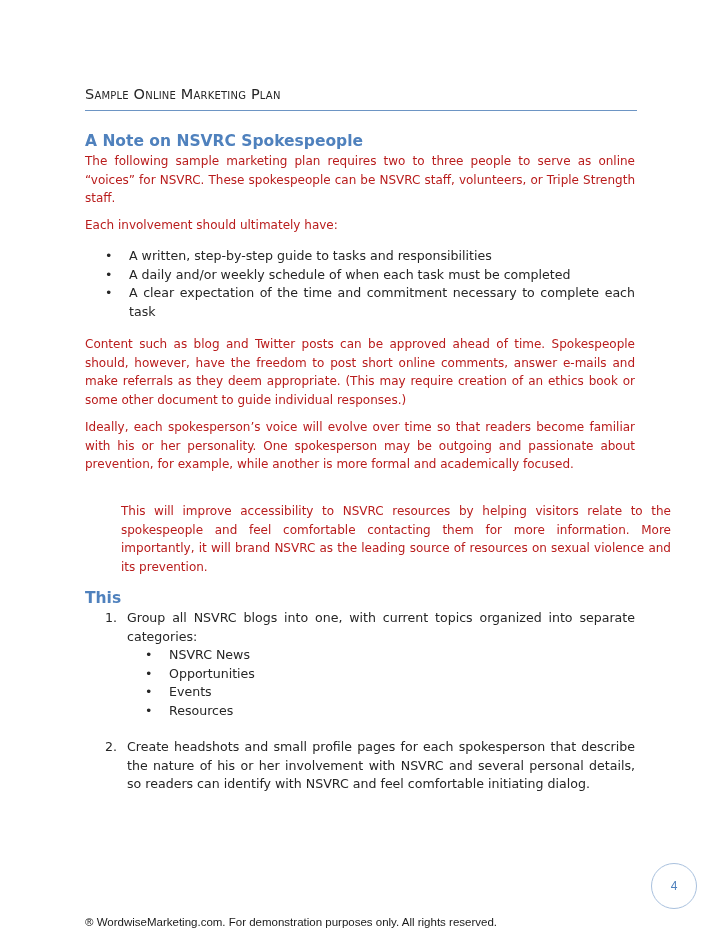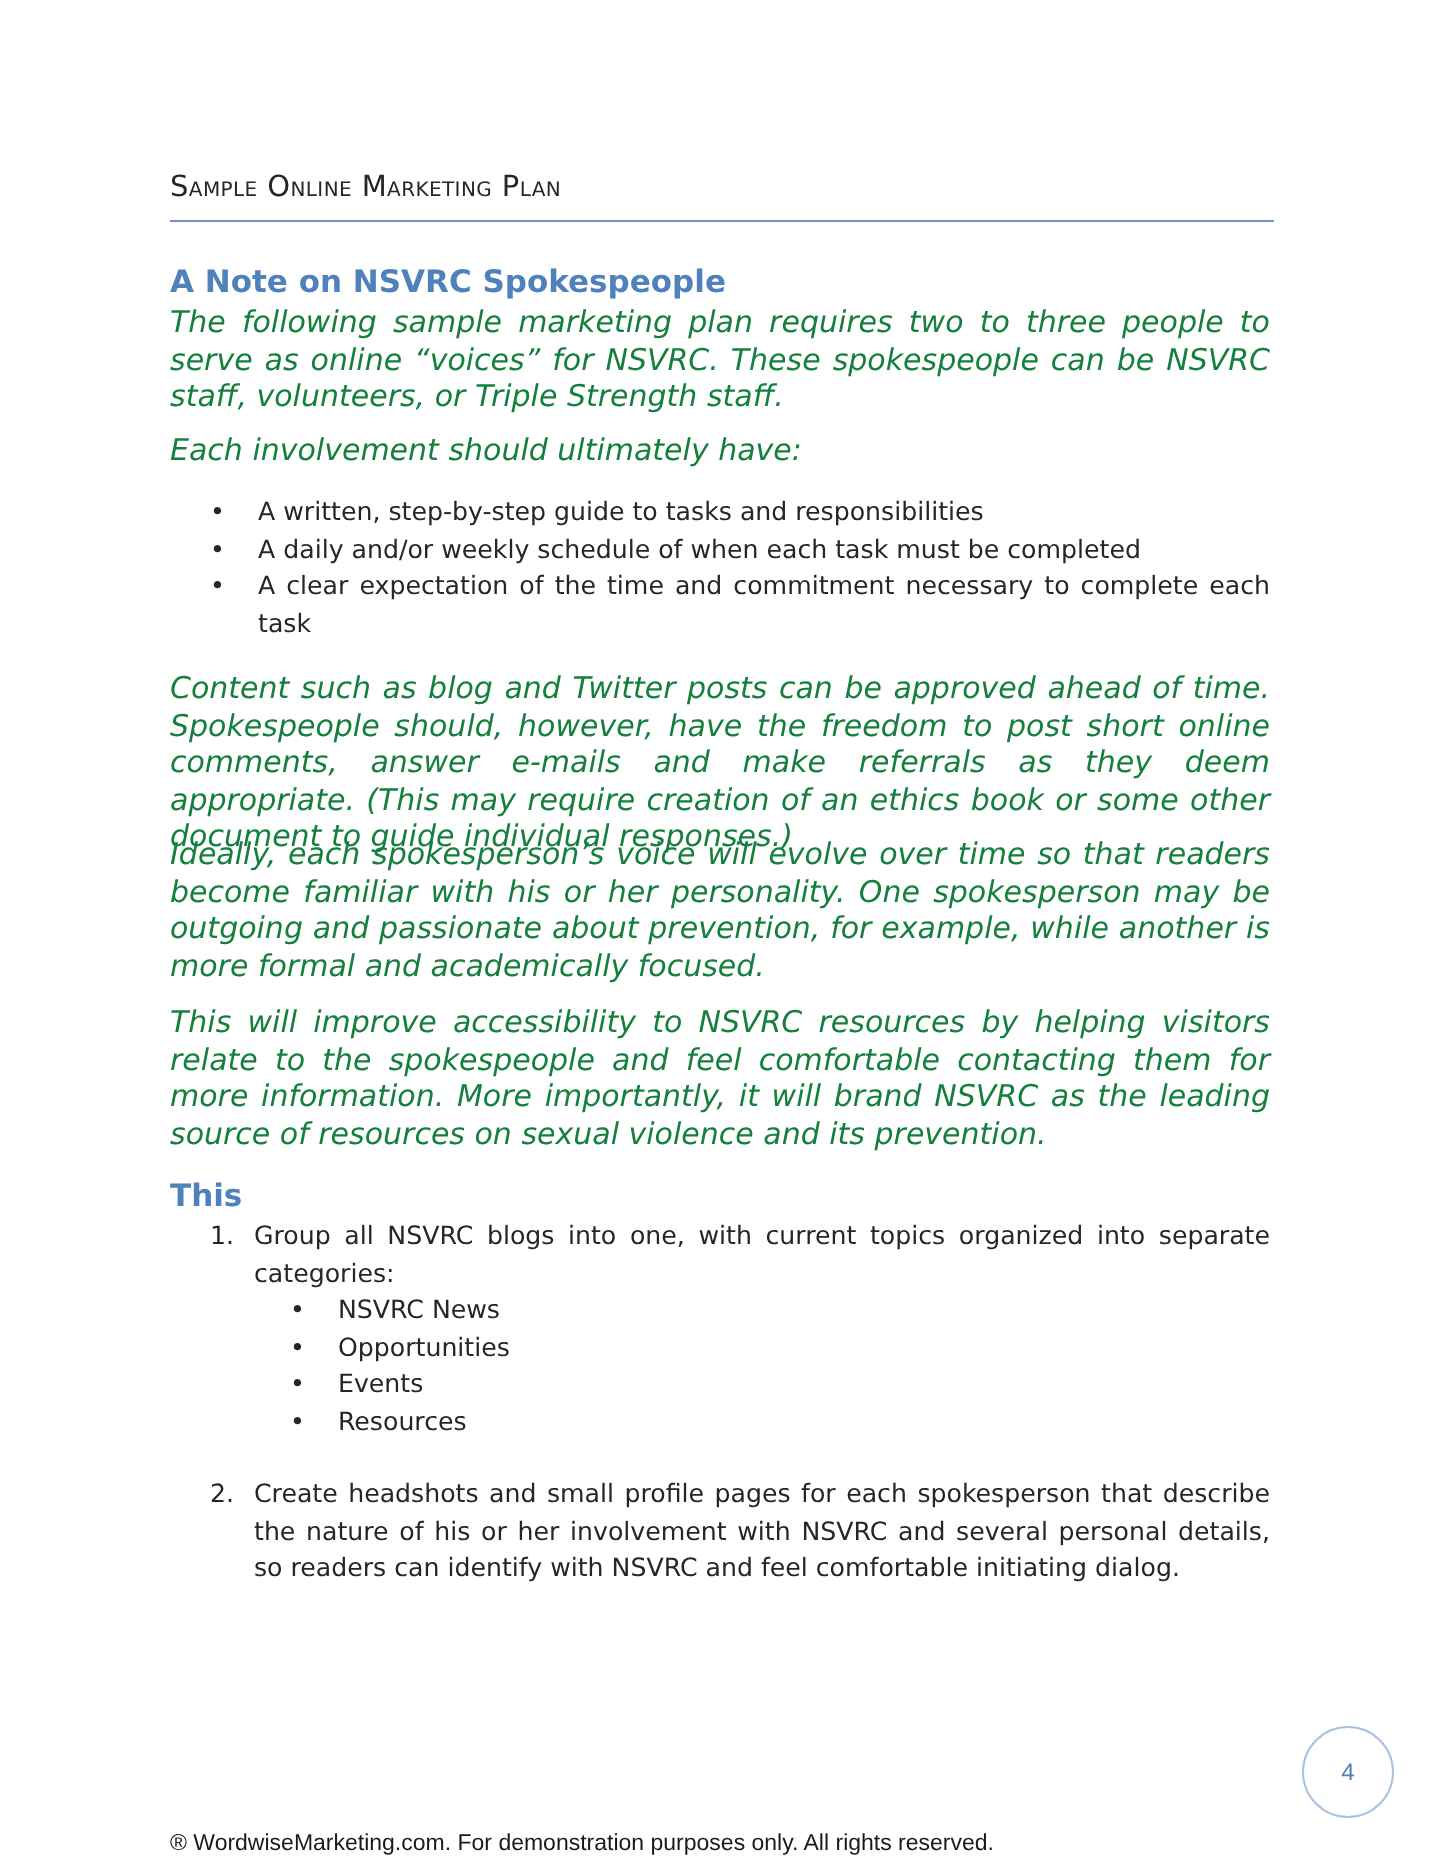--- a/index.html
+++ b/index.html
@@ -2,21 +2,21 @@
 <html><head>
 <meta charset="utf-8">
 <style>
   html, body { margin:0; padding:0; background:#ffffff; }
   body { width:720px; height:932px; position:relative; overflow:hidden;
          font-family:"DejaVu Sans", sans-serif; color:#262626; }
   .page { position:absolute; left:0; top:0; width:612px; height:932px; }
   .header-title { position:absolute; left:85px; top:86px; font-size:14.5px; letter-spacing:0.2px; color:#262626; font-variant:small-caps; }
   .header-rule { position:absolute; left:85px; top:110px; width:552px; height:0; border-top:1.5px solid #6d95c4; }
   .h-section { position:absolute; left:85px; font-weight:bold; font-size:15.5px; color:#4f81bd; }
-  .para { position:absolute; left:85px; width:550px; font-size:15px; line-height:18.5px; text-align:justify; color:#15803d;font-style:italic; }
+  .para { position:absolute; left:85px; width:550px; font-size:12px; line-height:18.5px; text-align:justify; color:#b91c1c; }
   ul.blist { position:absolute; margin:0; padding:0; list-style:none; font-size:12.6px; line-height:18.5px; }
   ul.blist li { position:relative; padding-left:44px; }
   ul.blist li .bullet { position:absolute; left:20px; top:0; }
   ol.nlist { position:absolute; margin:0; padding:0; list-style:none; font-size:12.6px; line-height:18.5px; }
   ol.nlist > li { position:relative; padding-left:42px; text-align:justify; }
   ol.nlist > li .num { position:absolute; left:20px; top:0; }
   .sub-list { margin:0; padding:0; list-style:none; }
   .sub-list li { position:relative; padding-left:42px; }
   .sub-list li .bullet { position:absolute; left:18px; }
   .footer-text { position:absolute; left:85px; top:916px; font-family:"Liberation Sans", sans-serif; font-size:11.5px; color:#1a1a1a; }
@@ -34,21 +34,21 @@
   <div class="para" style="top:216px;">Each involvement should ultimately have:</div>
 
   <ul class="blist" style="left:85px; top:247px; width:550px;">
     <li><span class="bullet">•</span><span>A written, step-by-step guide to tasks and responsibilities</span></li>
     <li><span class="bullet">•</span><span>A daily and/or weekly schedule of when each task must be completed</span></li>
     <li style="text-align:justify;"><span class="bullet">•</span><span>A clear expectation of the time and commitment necessary to complete each task</span></li>
   </ul>
 
   <div class="para" style="top:418px;">Ideally, each spokesperson’s voice will evolve over time so that readers become familiar with his or her personality. One spokesperson may be outgoing and passionate about prevention, for example, while another is more formal and academically focused.</div>
   <div class="para" style="top:335px;">Content such as blog and Twitter posts can be approved ahead of time. Spokespeople should, however, have the freedom to post short online comments, answer e-mails and make referrals as they deem appropriate. (This may require creation of an ethics book or some other document to guide individual responses.)</div>
-  <div class="para" style="top:502px;">This will improve accessibility to NSVRC resources by helping visitors relate to the spokespeople and feel comfortable contacting them for more information. More importantly, it will brand NSVRC as the leading source of resources on sexual violence and its prevention.</div>
+  <div class="para" style="top:502px;margin-left:36px;">This will improve accessibility to NSVRC resources by helping visitors relate to the spokespeople and feel comfortable contacting them for more information. More importantly, it will brand NSVRC as the leading source of resources on sexual violence and its prevention.</div>
 
   <div class="h-section" style="top:589px;">This</div>
 
   <ol class="nlist" style="left:85px; top:609px; width:550px;">
     <li>
       <span class="num">1.</span>
       <span>Group all NSVRC blogs into one, with current topics organized into separate categories:</span>
       <ul class="sub-list">
         <li><span class="bullet">•</span><span>NSVRC News</span></li>
         <li><span class="bullet">•</span><span>Opportunities</span></li>

